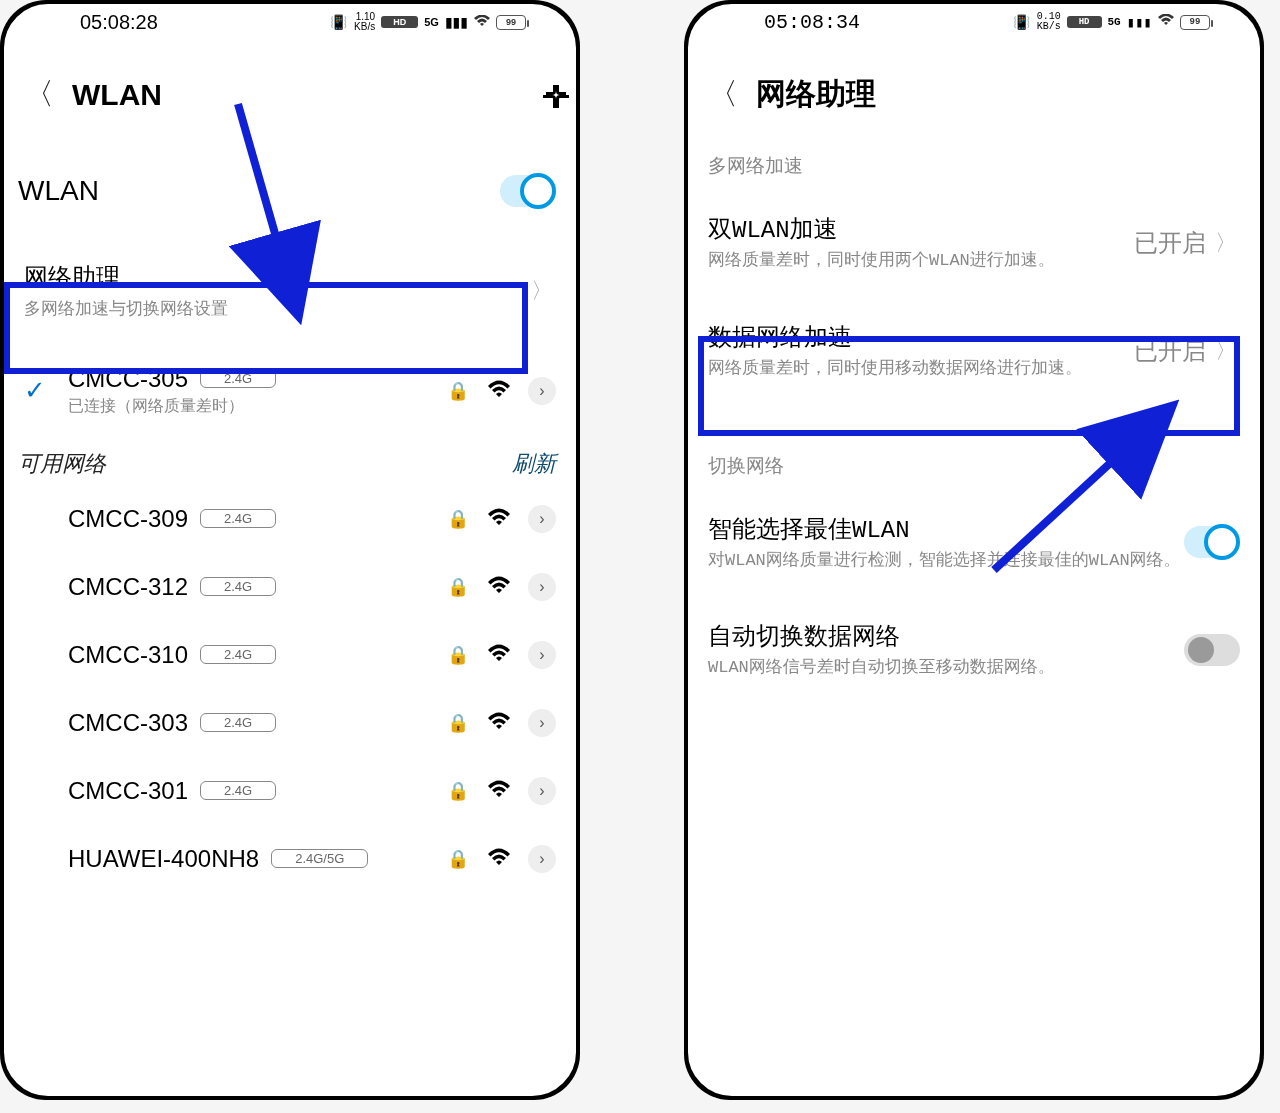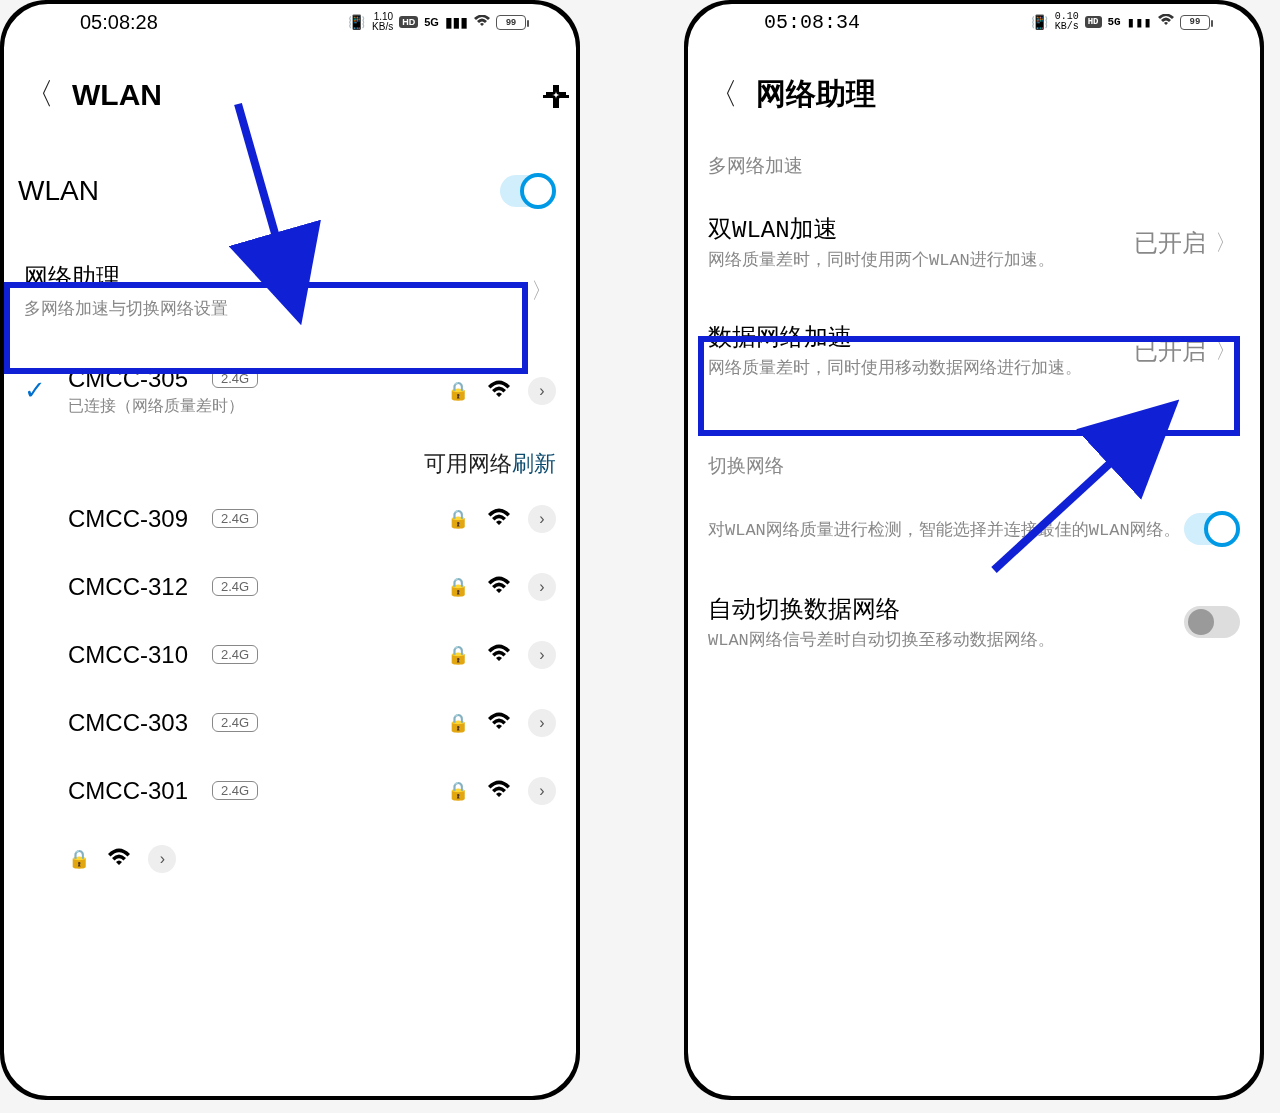--- a/index.html
+++ b/index.html
@@ -42,21 +42,21 @@
   }
   .status-right {
     display: flex;
     align-items: center;
     gap: 6px;
     font-size: 11px;
   }
   .status-right .speed { font-size: 10px; line-height: 1; text-align:right;}
   .status-right .badge {
     font-size: 9px; font-weight:700; background:#444; color:#fff;
-    padding:1px 3px; border-radius:3px;
+    padding:1px 12px; border-radius:3px;
   }
   .status-right .sig { font-size: 14px; }
   .header {
     display: flex;
     align-items: center;
     padding: 30px 24px 10px 24px;
     gap: 18px;
   }
   .header .back { font-size: 30px; font-weight: 300; color:#222; }
   .header .title { font-size: 30px; font-weight: 600; flex: 1; }
@@ -106,32 +106,33 @@
   }
   .group-label {
     font-size: 19px; color:#888; padding: 28px 24px 10px 24px;
   }
   .network-item {
     display:flex; align-items:center; padding:20px 24px 20px 24px;
     gap:12px;
   }
   .network-item .check { width:32px; font-size:26px; color:#0070d0; }
   .network-item .net-body { flex:1; }
-  .network-item .net-name { font-size:24px; color:#000; display:flex; align-items:center; gap:24px;}
+  .network-item .net-name { font-size:24px; color:#000; display:flex; align-items:center; gap:12px;}
   .band-badge {
     font-size:13px; border:1.5px solid #888; border-radius:6px;
-    padding:1px 8px; color:#666;
+    padding:1px 23px; color:#666;
   }
   .network-item .net-sub { font-size:16px; color:#888; margin-top:3px;}
   .icons { display:flex; align-items:center; gap:18px; font-size:20px;}
   .lock { font-size:18px;}
   .wifi-icon { font-size:22px;}
   .available-head {
-    display:flex; justify-content:flex-end; align-items:center;
+    display:flex; justify-content:space-between; align-items:center;
     padding:12px 24px 6px 18px;
+    font-style:italic;
   }
   .available-head .lbl { font-size:22px; color:#222;}
   .available-head .refresh { font-size:22px; color:#0c4a6e;}
 
   .highlight-box {
     position:absolute;
     border:6px solid #1020d5;
     pointer-events:none;
     z-index:40;
   }
@@ -316,20 +317,26 @@
       <span class="wifi-icon">
         <svg width="22" height="18" viewBox="0 0 22 18">
               <path d="M11 17 L8 14 Q11 11 14 14 Z M4 10 Q11 3 18 10 L15.5 12.5 Q11 8 6.5 12.5 Z M0 6 Q11 -5 22 6 L19.5 8.5 Q11 0 2.5 8.5 Z" fill="#000"></path>
             </svg>
       </span>
       <span class="chevron">›</span>
     </div>
       </div>
       <div class="network-item">
     <span class="check"></span>
+    <div class="net-body">
+      <div class="net-name">
+        <span>HUAWEI-400NH8</span>
+        <span class="band-badge">2.4G/5G</span>
+      </div>
+    </div>
     <div class="icons">
       <span class="lock">🔒</span>
       <span class="wifi-icon">
         <svg width="22" height="18" viewBox="0 0 22 18">
               <path d="M11 17 L8 14 Q11 11 14 14 Z M4 10 Q11 3 18 10 L15.5 12.5 Q11 8 6.5 12.5 Z M0 6 Q11 -5 22 6 L19.5 8.5 Q11 0 2.5 8.5 Z" fill="#000"></path>
             </svg>
       </span>
       <span class="chevron">›</span>
     </div>
       </div>
@@ -396,20 +403,21 @@
       <span class="chevron plain">〉</span>
     </div>
   </div>
 
   <div style="height:20px;"></div>
   <div class="group-label">切换网络</div>
 
   <div class="section">
     <div class="row tall">
       <div class="label-block">
+        <div class="title-txt">智能选择最佳WLAN</div>
         <div class="sub-txt">对WLAN网络质量进行检测，智能选择并连接最佳的WLAN网络。</div>
       </div>
       <span class="toggle">
           <span class="knob"></span>
         </span>
     </div>
 
     <div class="row tall">
       <div class="label-block">
         <div class="title-txt">自动切换数据网络</div>

